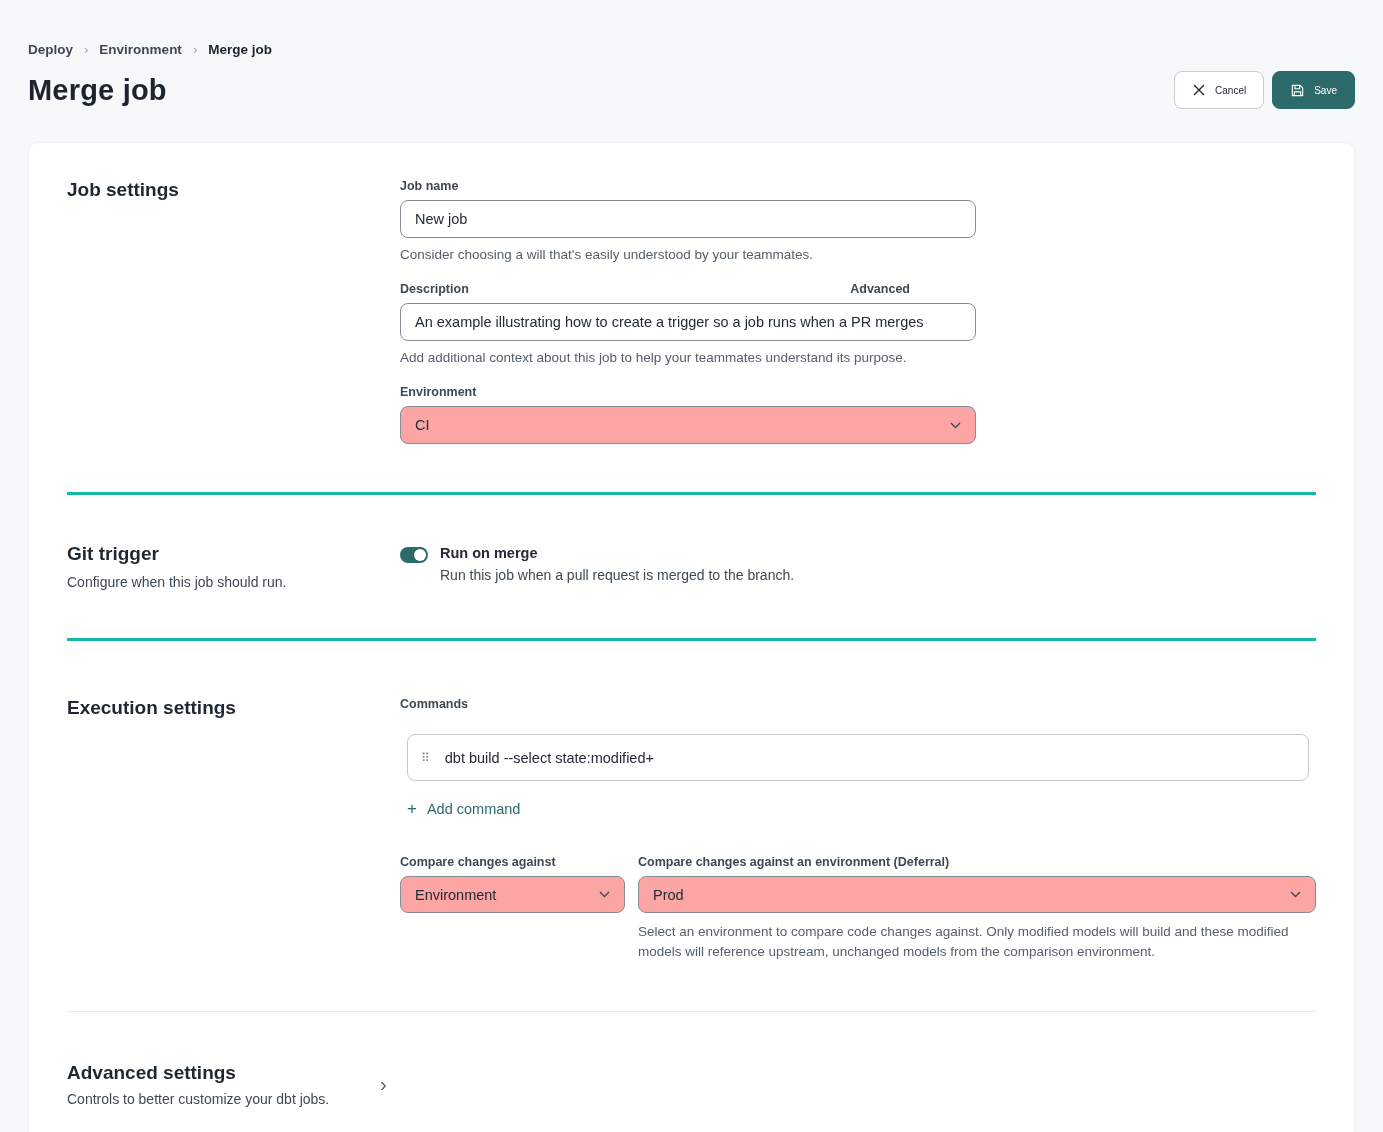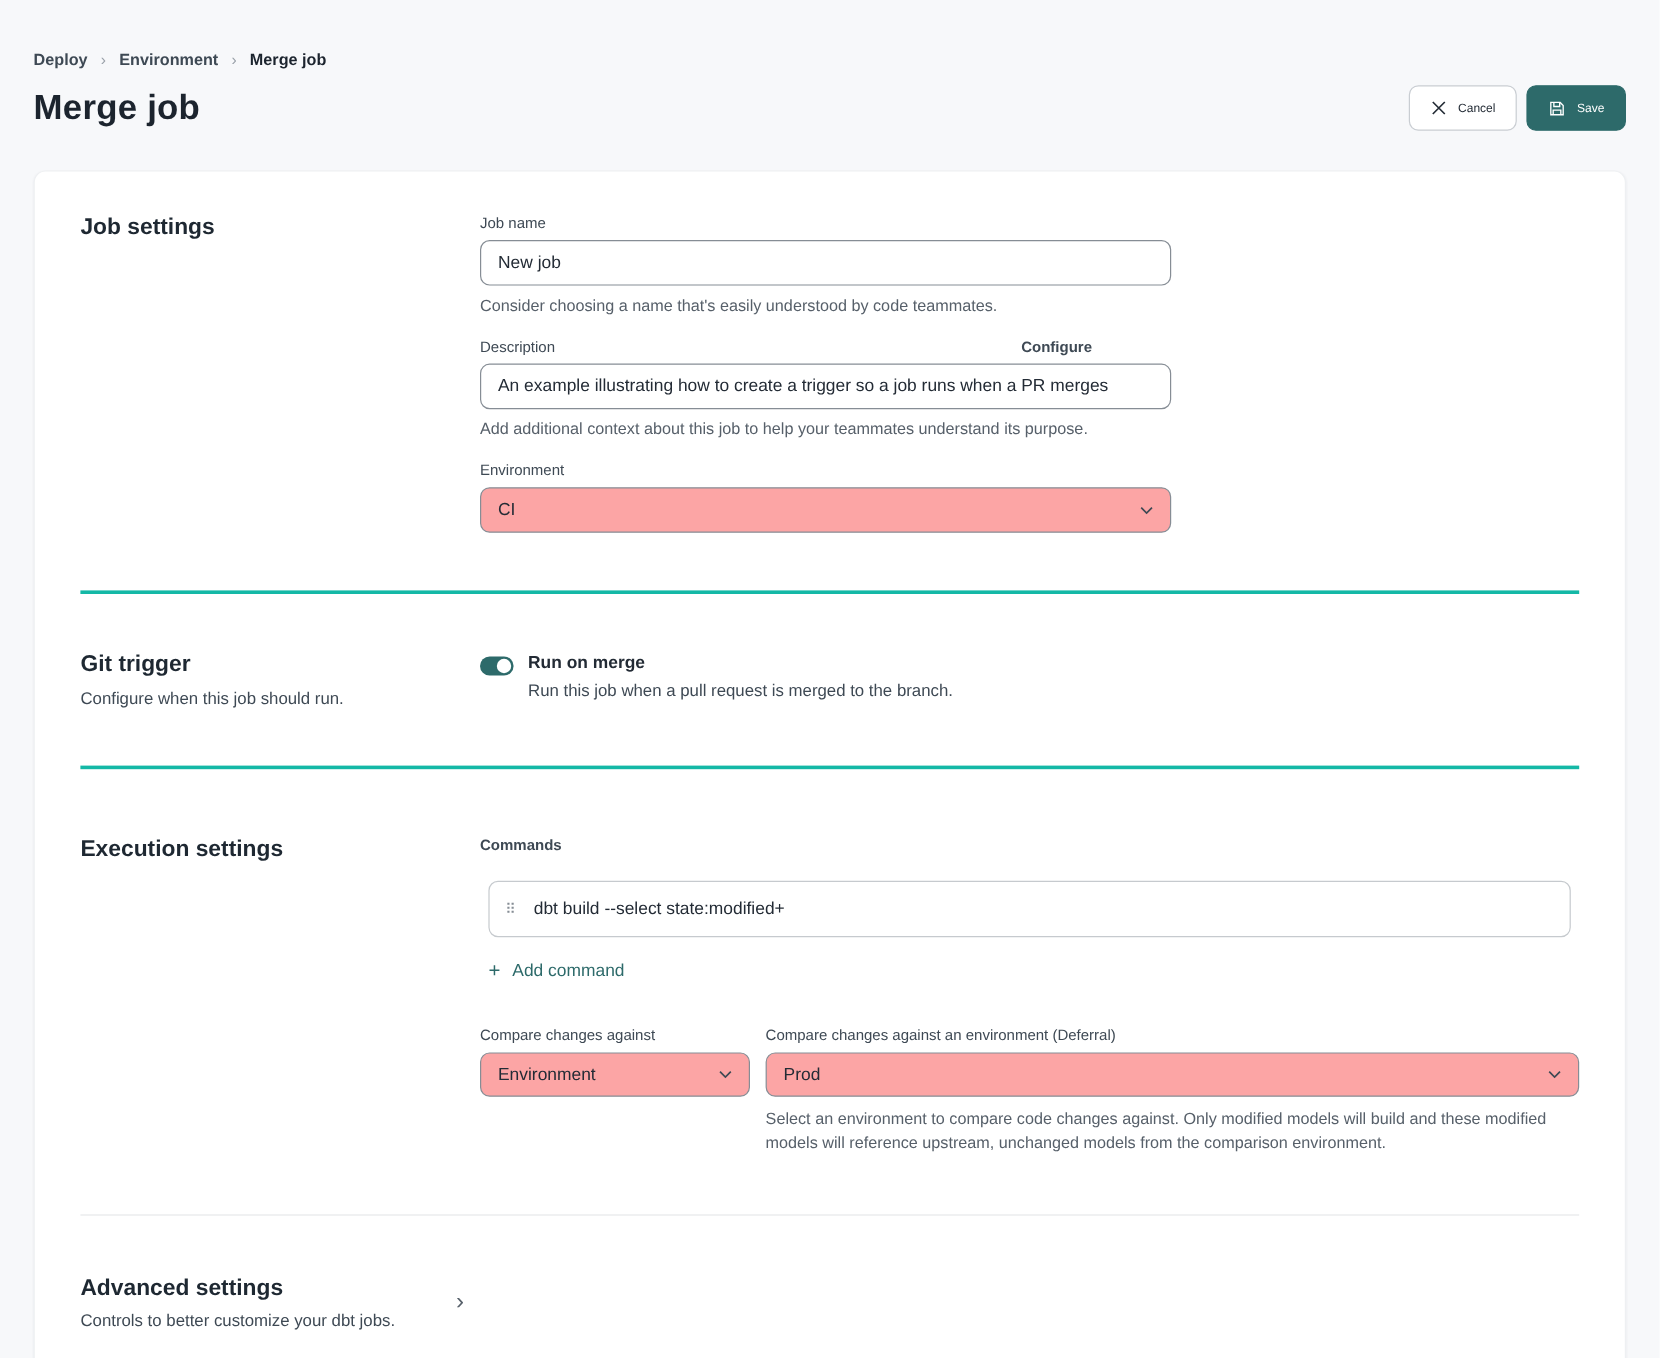--- a/index.html
+++ b/index.html
@@ -60,21 +60,21 @@
     padding:36px 0 48px 0;
   }
   .section + .section { border-top:3px solid #14b8a6; }
   .section-heading { font-size:19px; font-weight:700; color:#1e2832; }
   .section-sub { margin-top:9px; font-size:14px; color:#3e4954; }
 
   
   .field { margin-bottom:20px; }
   .field:last-child { margin-bottom:0; }
   .field-label-row { display:flex; justify-content:space-between; align-items:baseline; margin-bottom:7px; }
-  .field-label { font-size:12.5px; font-weight:400; color:#3e4954; }
+  .field-label { font-size:12.5px; font-weight:700; color:#3e4954; }
   .optional-tag { font-size:12.5px; font-weight:600; color:#3e4954; }
   .text-input {
     width:576px; height:38px;
     border:1px solid #868d95; border-radius:8px;
     padding:0 14px; font-size:14.5px; color:#232b35;
     font-family:inherit; background:#fff; outline:none;
   }
   .helper { margin-top:9px; font-size:13.5px; color:#57606a; }
 
   .select {
@@ -178,27 +178,27 @@
     <div class="section">
       <div>
         <div class="section-heading">Job settings</div>
       </div>
       <div>
         <div class="field">
           <div class="field-label-row">
             <span class="field-label">Job name</span>
           </div>
           <input class="text-input" type="text" value="New job" style="">
-          <div class="helper">Consider choosing a name that's easily understood by code teammates.</div>
+          <div class="helper">Consider choosing a will that's easily understood by your teammates.</div>
         </div>
 
         <div class="field">
           <div class="field-label-row" style="width:510px;">
             <span class="field-label">Description</span>
-            <span class="optional-tag">Configure</span>
+            <span class="optional-tag">Advanced</span>
           </div>
           <input class="text-input" type="text" value="An example illustrating how to create a trigger so a job runs when a PR merges" style="">
           <div class="helper">Add additional context about this job to help your teammates understand its purpose.</div>
         </div>
 
         <div class="field">
           <div class="field-label-row">
             <span class="field-label">Environment</span>
           </div>
           <div class="select w-env">

